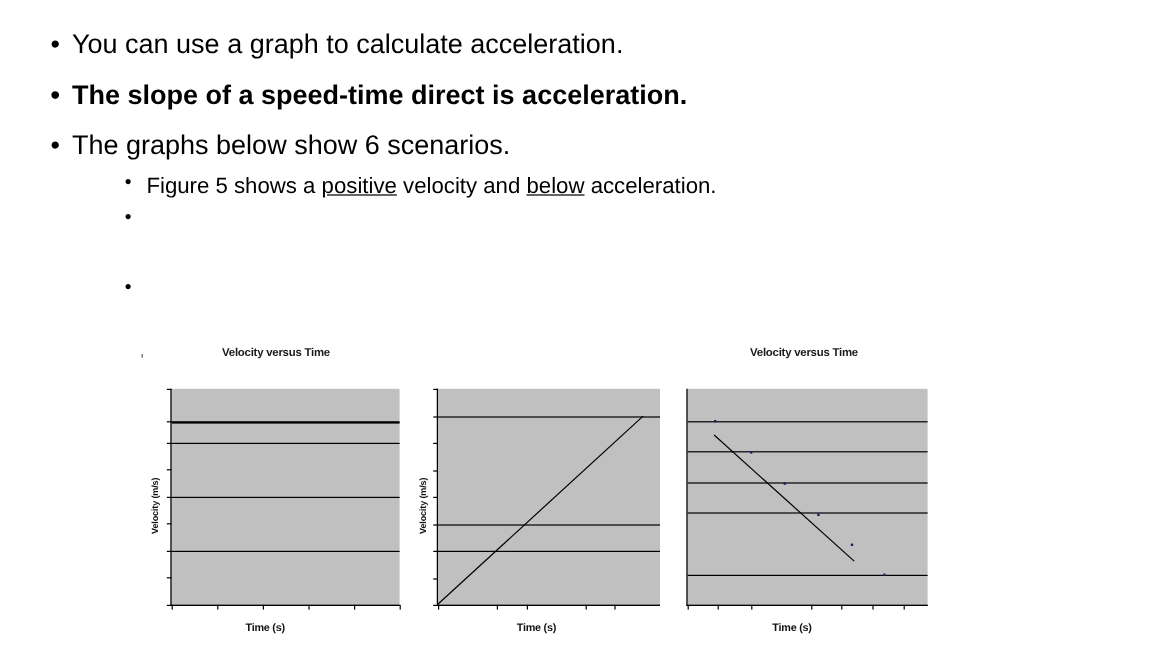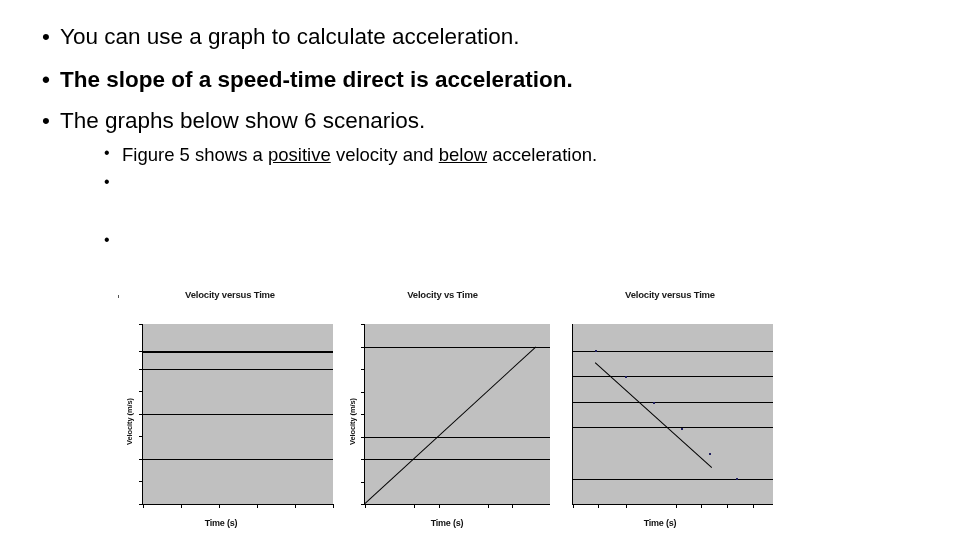--- a/index.html
+++ b/index.html
@@ -245,21 +245,20 @@
         <div class="tick-x" style="left:76px;"></div>
         <div class="tick-x" style="left:114px;"></div>
         <div class="tick-x" style="left:152px;"></div>
         <div class="tick-x" style="left:190px;"></div>
         <div class="axis-x-line"></div>
       </div>
       <div class="speck" style="left:8px; top:10px;"></div>
     </div>
 
     <div class="chart" id="chart-2">
-      <div class="chart-title">Velocity vs Time</div>
       <div class="ylabel">Velocity (m/s)</div>
       <div class="xlabel">Time (s)</div>
       <div class="plot">
         <div class="gridline" style="top:135px;"></div>
         <div class="gridline" style="top:113px;"></div>
         <div class="gridline" style="top:23px;"></div>
 
         <div class="series-line" style="left:0px; top:179px; width:232px; height:1.4px;
                     transform: rotate(-42.5deg);"></div>
         <div class="tick-y" style="top:0px;"></div>

